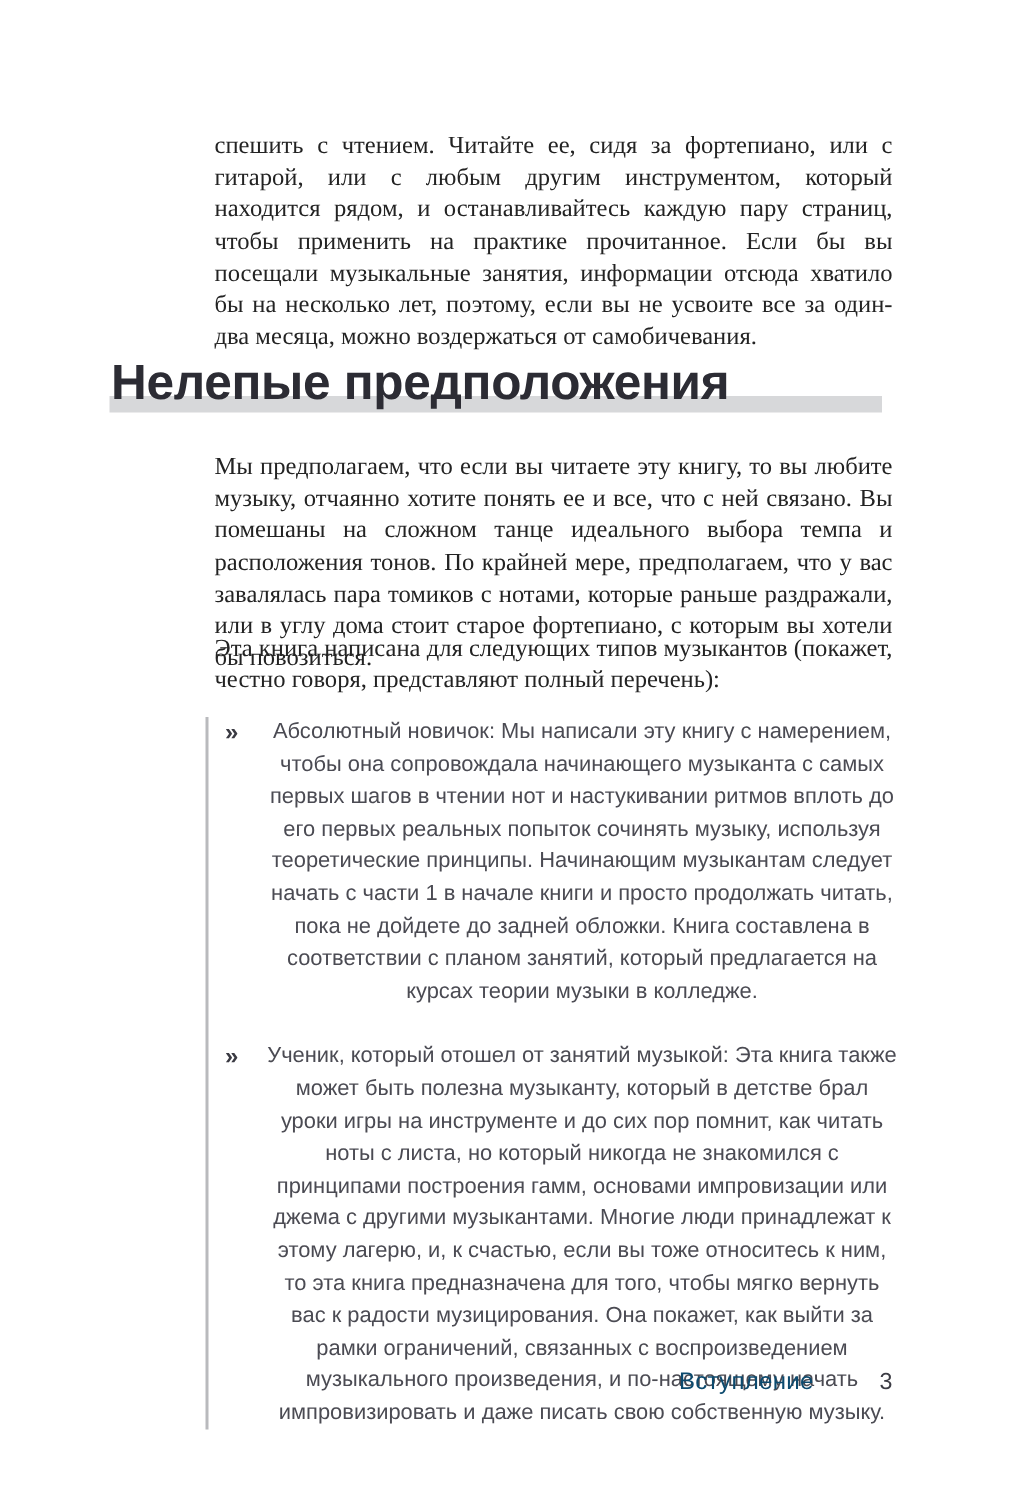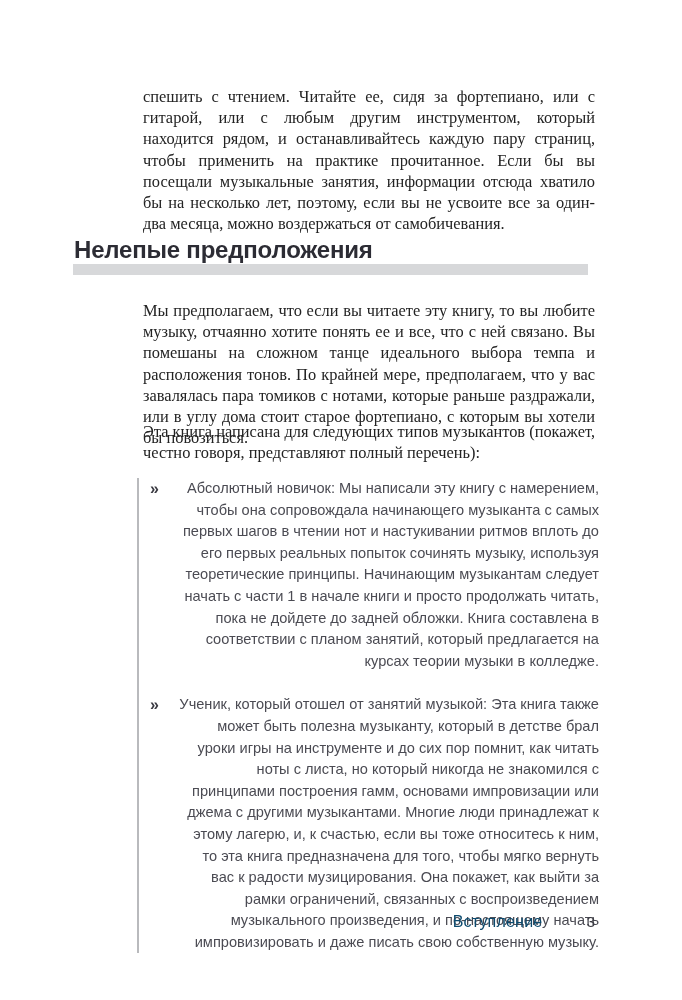--- a/index.html
+++ b/index.html
@@ -70,21 +70,21 @@
     height: 11px;
     background: #d7d8da;
   }
 
   h2.section-heading {
     position: absolute;
     left: 74px;
     top: 0;
     margin: 0;
     font-family: "Liberation Sans", sans-serif;
-    font-size: 24px;
+    font-size: 33px;
     font-weight: bold;
     letter-spacing: -0.2px;
     color: #2c2c34;
     white-space: nowrap;
   }
 
   
   .list-block {
     position: absolute;
     left: 137px;
@@ -114,21 +114,21 @@
     color: #3a3a42;
     line-height: 21.6px;
   }
 
   .list-text {
     margin: 0;
     font-family: "Liberation Sans", sans-serif;
     font-size: 14.6px;
     line-height: 21.6px;
     color: #4b4b53;
-    text-align: right;
+    text-align: center;
   }
 
   
   .footer {
     position: absolute;
     left: 0;
     top: 913px;
     width: 682px;
     height: 24px;
   }

